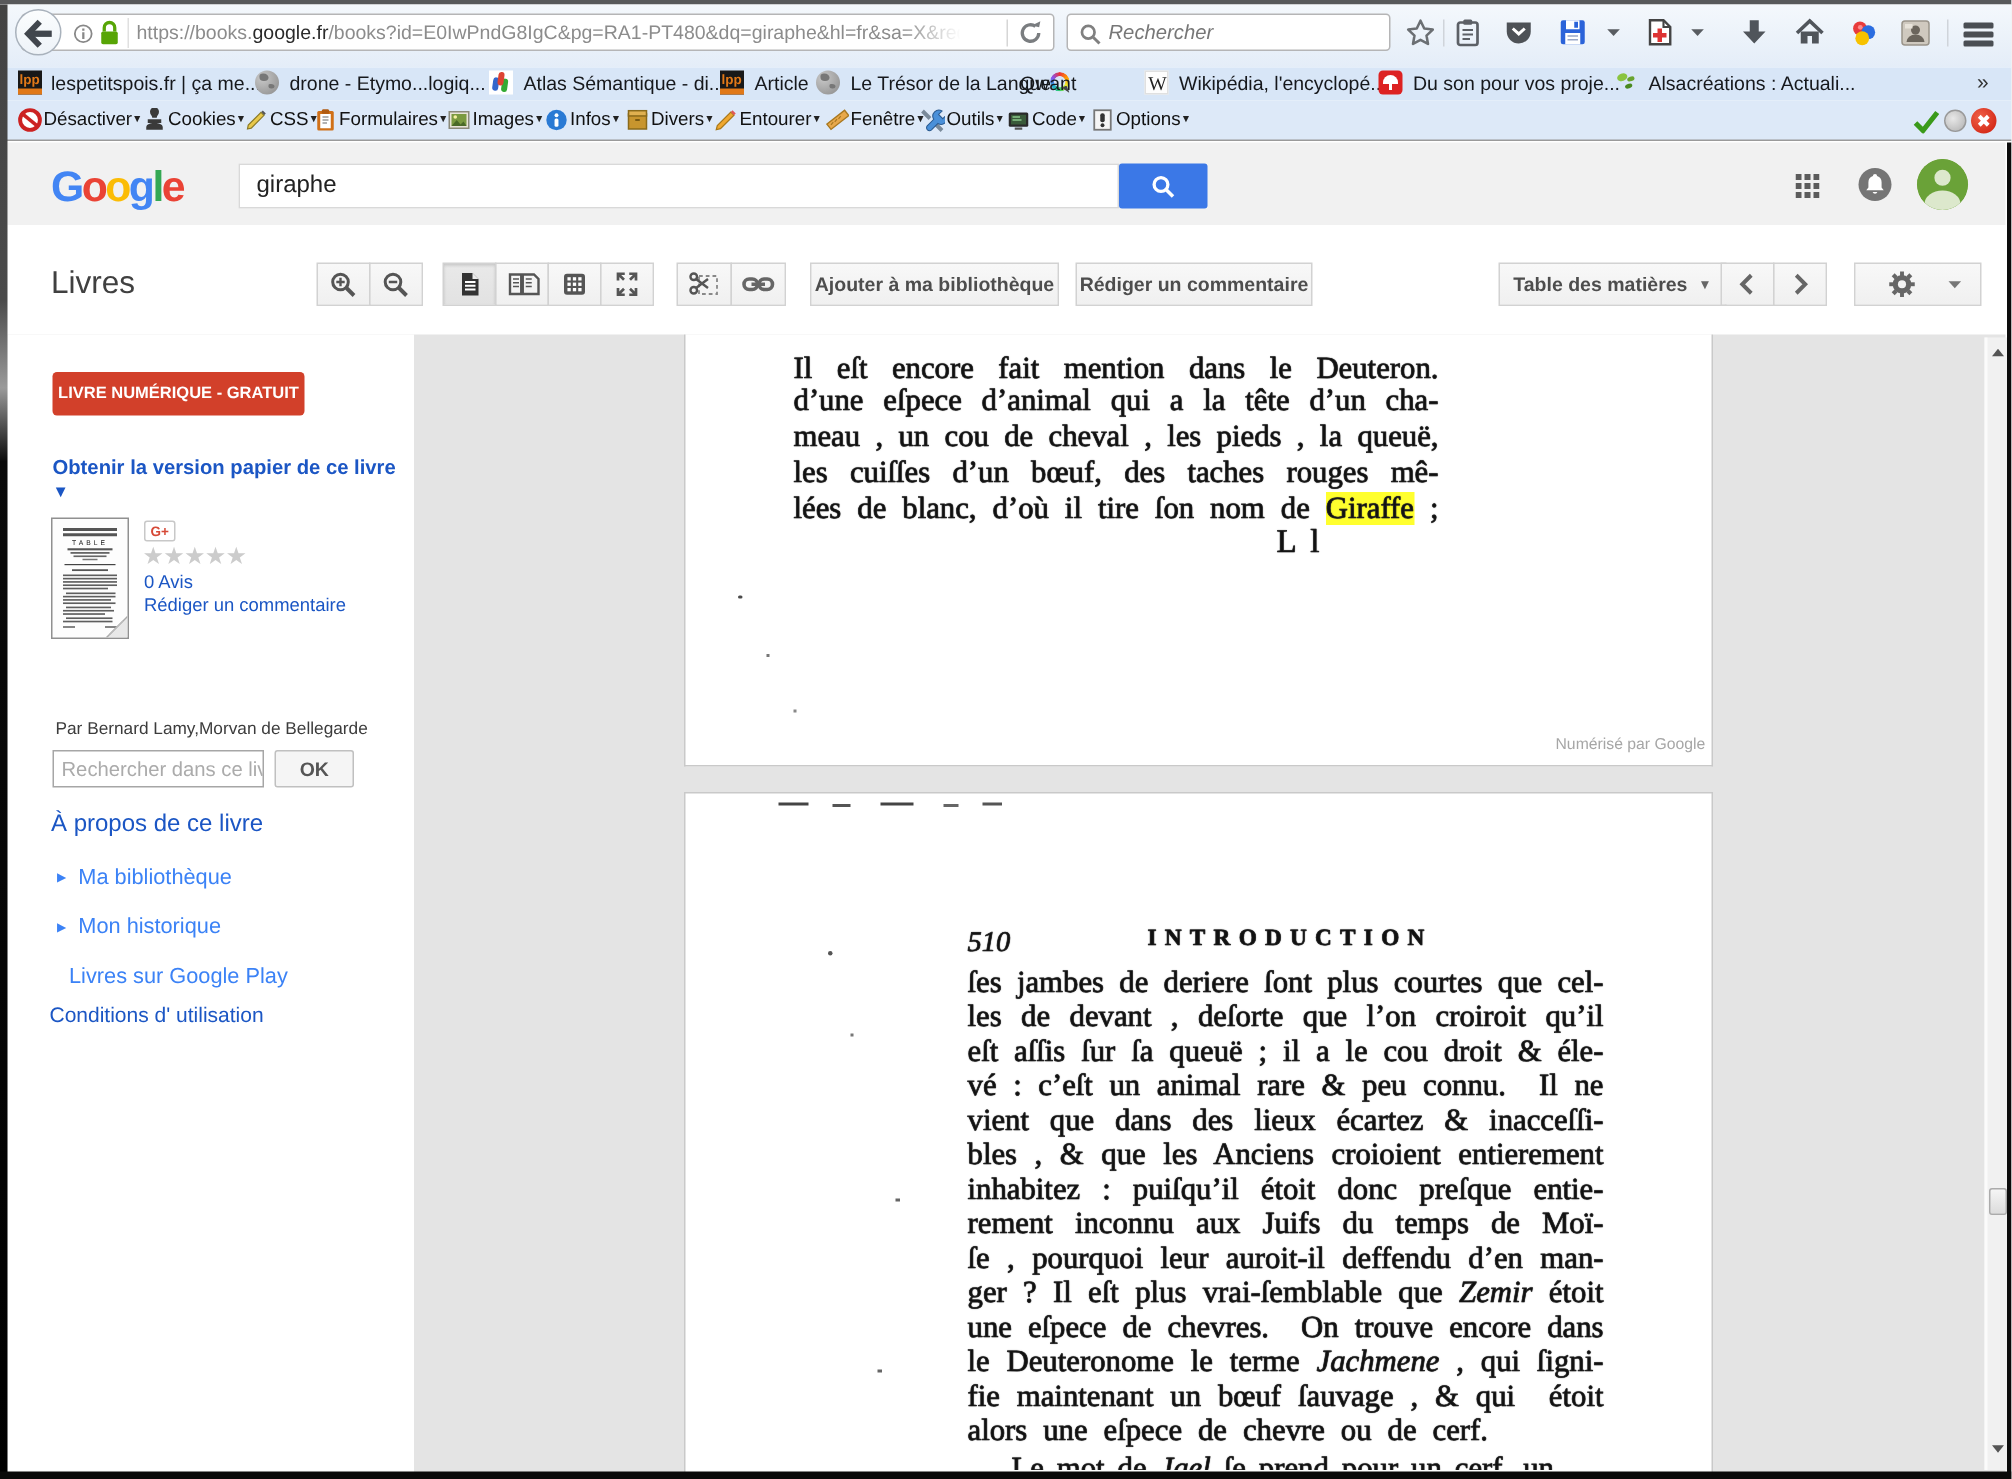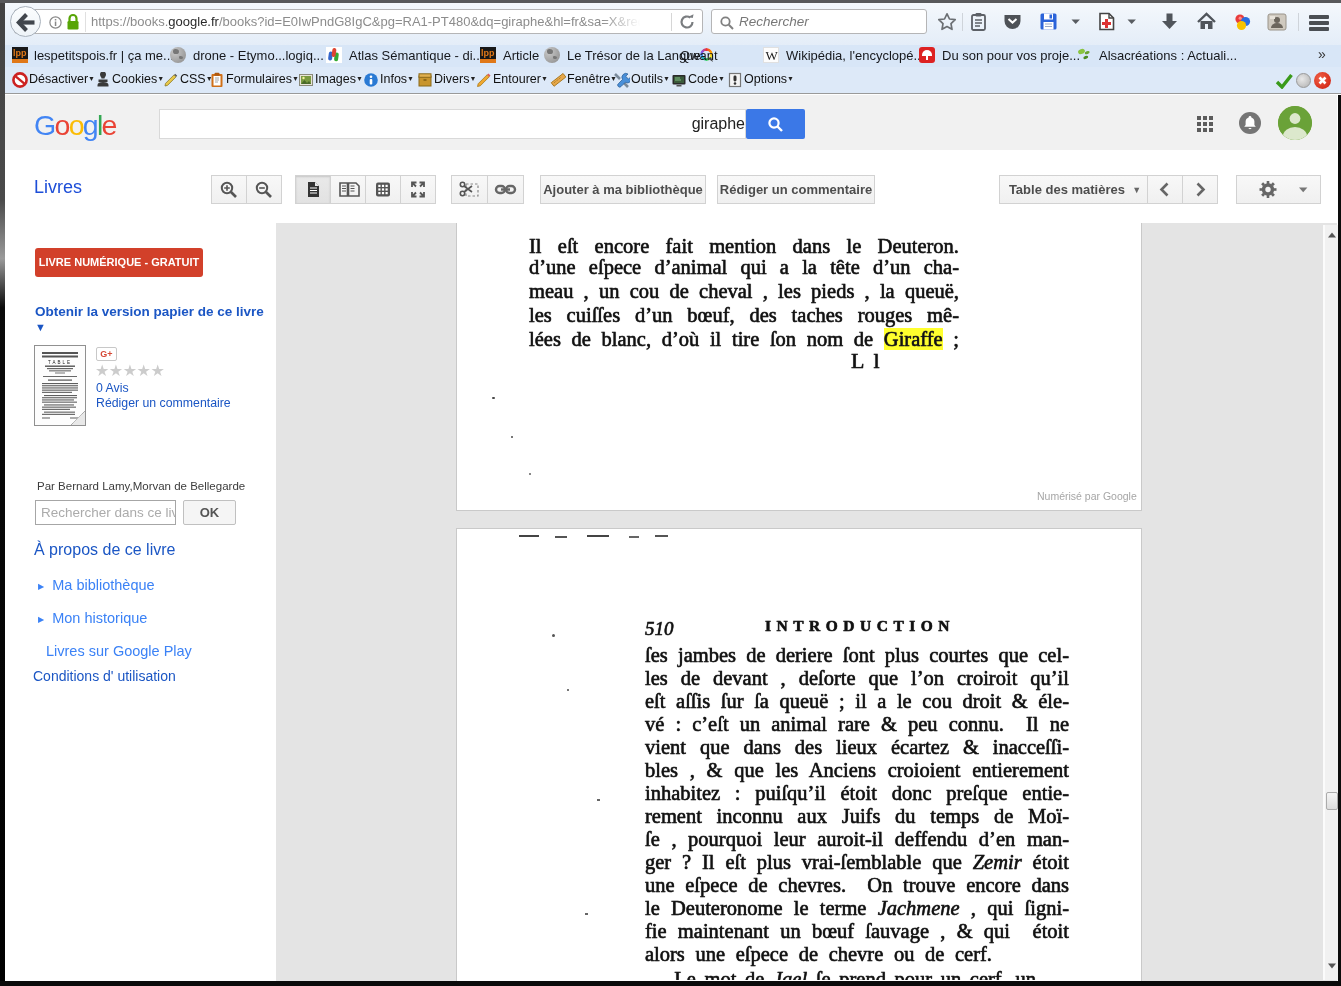--- a/index.html
+++ b/index.html
@@ -38,30 +38,30 @@
   .fav.wiki { background:#fdfdfd; border:1px solid #e0e0e0; position:relative; }
   .fav.wiki::after { content:"W"; position:absolute; left:1.5px; top:0px; font-family:"Liberation Serif",serif; font-size:13px; color:#222; }
   .fav.avira { background:#dd2222; border-radius:3px; position:relative; }
   .fav.avira::after { content:""; position:absolute; left:3px; top:3px; width:10px; height:6px; border-radius:10px 10px 0 0; background:#fff; }
   .fav.avira::before { content:""; position:absolute; left:7px; top:7px; width:2px; height:6px; background:#fff; z-index:1; }
   .fav.alsa { position:relative; }
   .fav.alsa::after { content:""; position:absolute; left:2px; top:2px; width:7px; height:5px; border-radius:50% 50% 50% 50%; background:#8ac440; box-shadow:5px 3px 0 -1px #6aa430, 2px 7px 0 -1px #4a8a20; transform:rotate(-20deg); }
 
   
   #ghead { left:5px; top:95px; width:1332px; height:55px; background:#f1f1f1; }
-  #glogo { left:29px; top:13.5px; font-size:28.5px; font-weight:normal; letter-spacing:-1.7px; }
-  #ginput { left:154px; top:14px; width:587px; height:30px; background:#fff; border:1px solid #d9d9d9; font-size:16px; color:#222; padding:5px 0 0 11px;text-align:right; }
+  #glogo { left:29px; top:13.5px; font-size:28.5px; font-weight:bold; letter-spacing:-1.7px; }
+  #ginput { left:154px; top:14px; width:587px; height:30px; background:#fff; border:1px solid #d9d9d9; font-size:16px; color:#222; padding:5px 0 0 11px; }
   #gbtn { left:741px; top:14px; width:59px; height:30px; background:#3b78e7; border-radius:2px; }
   #apps { left:1192px; top:21px; width:16px; height:16px; }
   #bell { left:1234px; top:17px; width:22px; height:22px; border-radius:50%; background:#757575; }
   #avatar { left:1273px; top:11px; width:34px; height:34px; border-radius:50%; background:#71a438; overflow:hidden; }
 
   
   #btoolbar { left:5px; top:150px; width:1332px; height:73px; background:#fff; }
-  #livres { left:29px; top:27px; font-size:18px; color:#1d4ed8; }
+  #livres { left:29px; top:27px; font-size:21px; color:#404040; }
   .tbtn { position:absolute; top:25px; height:29px; background:linear-gradient(#f8f8f8,#f0f0f0); border:1px solid #d2d2d2; }
   .tbtn.txt { font-size:13px; font-weight:bold; color:#4d4d4d; text-align:center; }
 
   
   #content { left:5px; top:223px; width:1332px; height:763px; background:#e4e4e4; }
   #sidebar { left:0px; top:0px; width:271px; height:763px; background:#fff; font-size:13px; }
   .blue { color:#1b56c4; }
   #freebtn { left:30px; top:25px; width:168px; height:29px; background:#d2402a; border-radius:3px; color:#fff; font-size:11px; font-weight:bold; text-align:center; line-height:29px; }
   #thumb { left:29px; top:122px; width:52px; height:81px; background:#fdfdfd; border:1px solid #909090; }
   #gplus { left:91px; top:124px; width:21px; height:14px; background:#fff; border:1px solid #c8c8c8; border-radius:2px; color:#d64937; font-size:9px; font-weight:bold; text-align:center; line-height:13px; }

